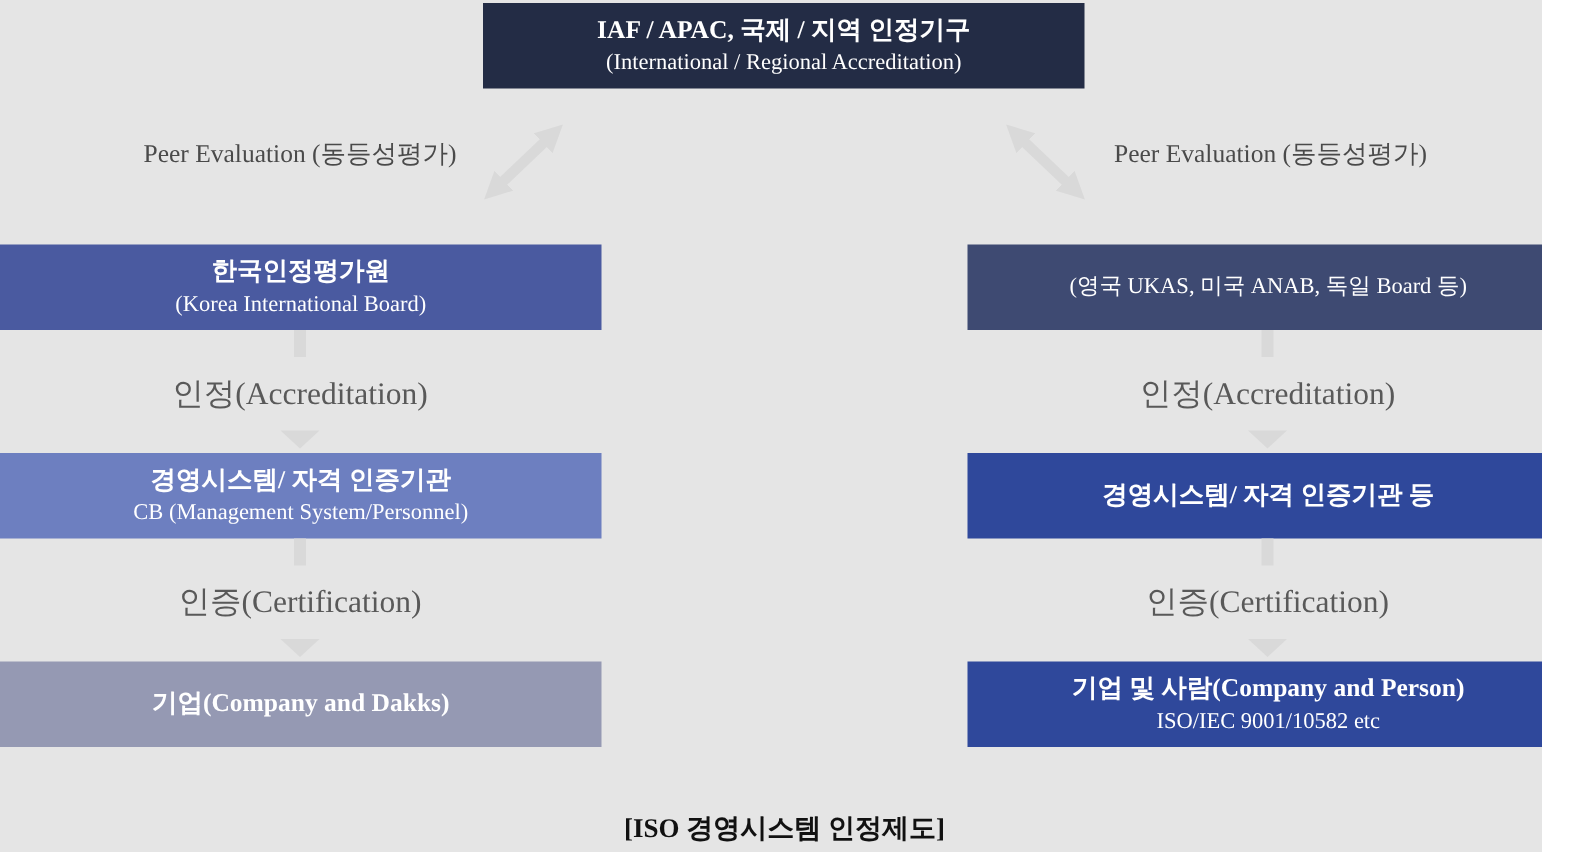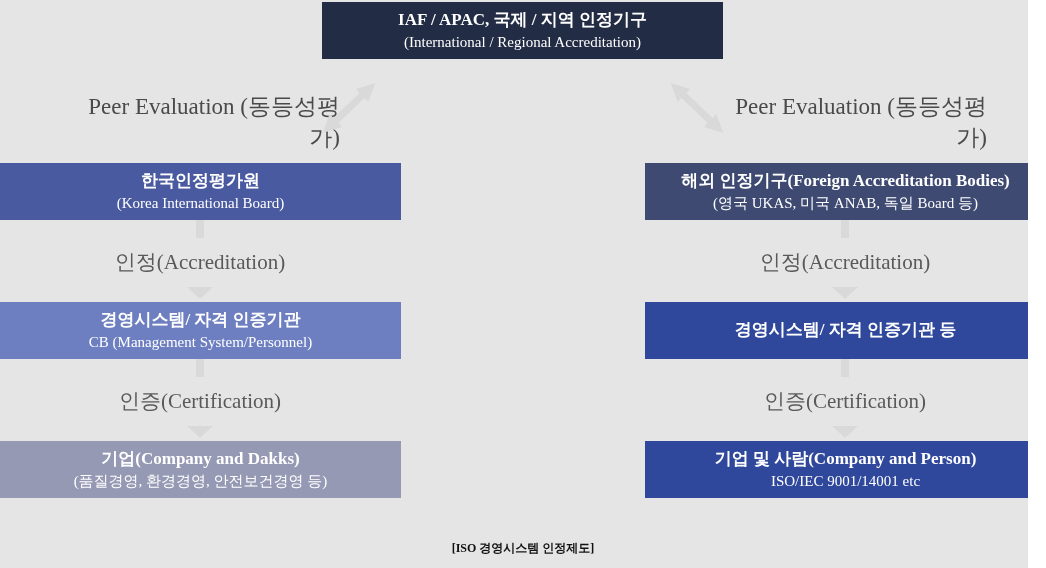--- a/index.html
+++ b/index.html
@@ -20,25 +20,25 @@
   .row2{top:302px;height:57px;}
   .row3{top:441px;height:57px;}
   .stem{position:absolute;width:8px;height:18px;background:#d9d9d9;}
   .conn-label{
     position:absolute;width:260px;text-align:center;font-size:21px;color:#595959;line-height:1.2;
   }
   .tri-down{
     position:absolute;width:0;height:0;
     border-left:13px solid transparent;border-right:13px solid transparent;border-top:12px solid #d9d9d9;
   }
-  .peer-label{position:absolute;top:91px;font-size:23px;color:#4a4a4a;text-align:right;width:280px;}
+  .peer-label{position:absolute;top:91px;font-size:17px;color:#4a4a4a;text-align:center;width:280px;}
   .peer-arrow{position:absolute;}
   .caption{
     position:absolute;left:0;top:540px;width:1046px;text-align:center;
-    font-size:12px;font-weight:bold;color:#111;
+    font-size:18px;font-weight:bold;color:#111;
   }
 </style>
 </head>
 <body>
 
 <div class="canvas">
 
   <div class="box top-box" style="background-color: rgb(35, 44, 69);">
     <div class="l1">IAF / APAC, 국제 / 지역 인정기구</div>
     <div class="l2">(International / Regional Accreditation)</div>
@@ -77,40 +77,38 @@
     <div class="l1">경영시스템/ 자격 인증기관</div>
     <div class="l2">CB (Management System/Personnel)</div>
   </div>
 
   <div class="stem" style="left:196px;top:359px;"></div>
   <div class="conn-label" style="left:70px;top:389px;">인증(Certification)</div>
   <div class="tri-down" style="left:187px;top:426px;"></div>
 
   <div class="box col-left row3" style="background-color: rgb(149, 153, 179);">
     <div class="l1">기업(Company and Dakks)</div>
-    <div class="l2">(품질경영, 환경경영, 안전보건경영 등)</div>
   </div>
 
   <div class="box col-right row1" style="background-color: rgb(62, 74, 114);">
-    <div class="l1">해외 인정기구(Foreign Accreditation Bodies)</div>
     <div class="l2">(영국 UKAS, 미국 ANAB, 독일 Board 등)</div>
   </div>
 
   <div class="stem" style="left:841px;top:220px;"></div>
   <div class="conn-label" style="left:715px;top:250px;">인정(Accreditation)</div>
   <div class="tri-down" style="left:832px;top:287px;"></div>
 
   <div class="box col-right row2" style="background-color: rgb(47, 72, 155);">
     <div class="l1">경영시스템/ 자격 인증기관 등</div>
   </div>
 
   <div class="stem" style="left:841px;top:359px;"></div>
   <div class="conn-label" style="left:715px;top:389px;">인증(Certification)</div>
   <div class="tri-down" style="left:832px;top:426px;"></div>
 
   <div class="box col-right row3" style="background-color: rgb(47, 72, 155);">
     <div class="l1">기업 및 사람(Company and Person)</div>
-    <div class="l2">ISO/IEC 9001/14001 etc</div>
+    <div class="l2">ISO/IEC 9001/10582 etc</div>
   </div>
 
   <div class="caption">[ISO 경영시스템 인정제도]</div>
 
 </div>
 
 </body></html>

